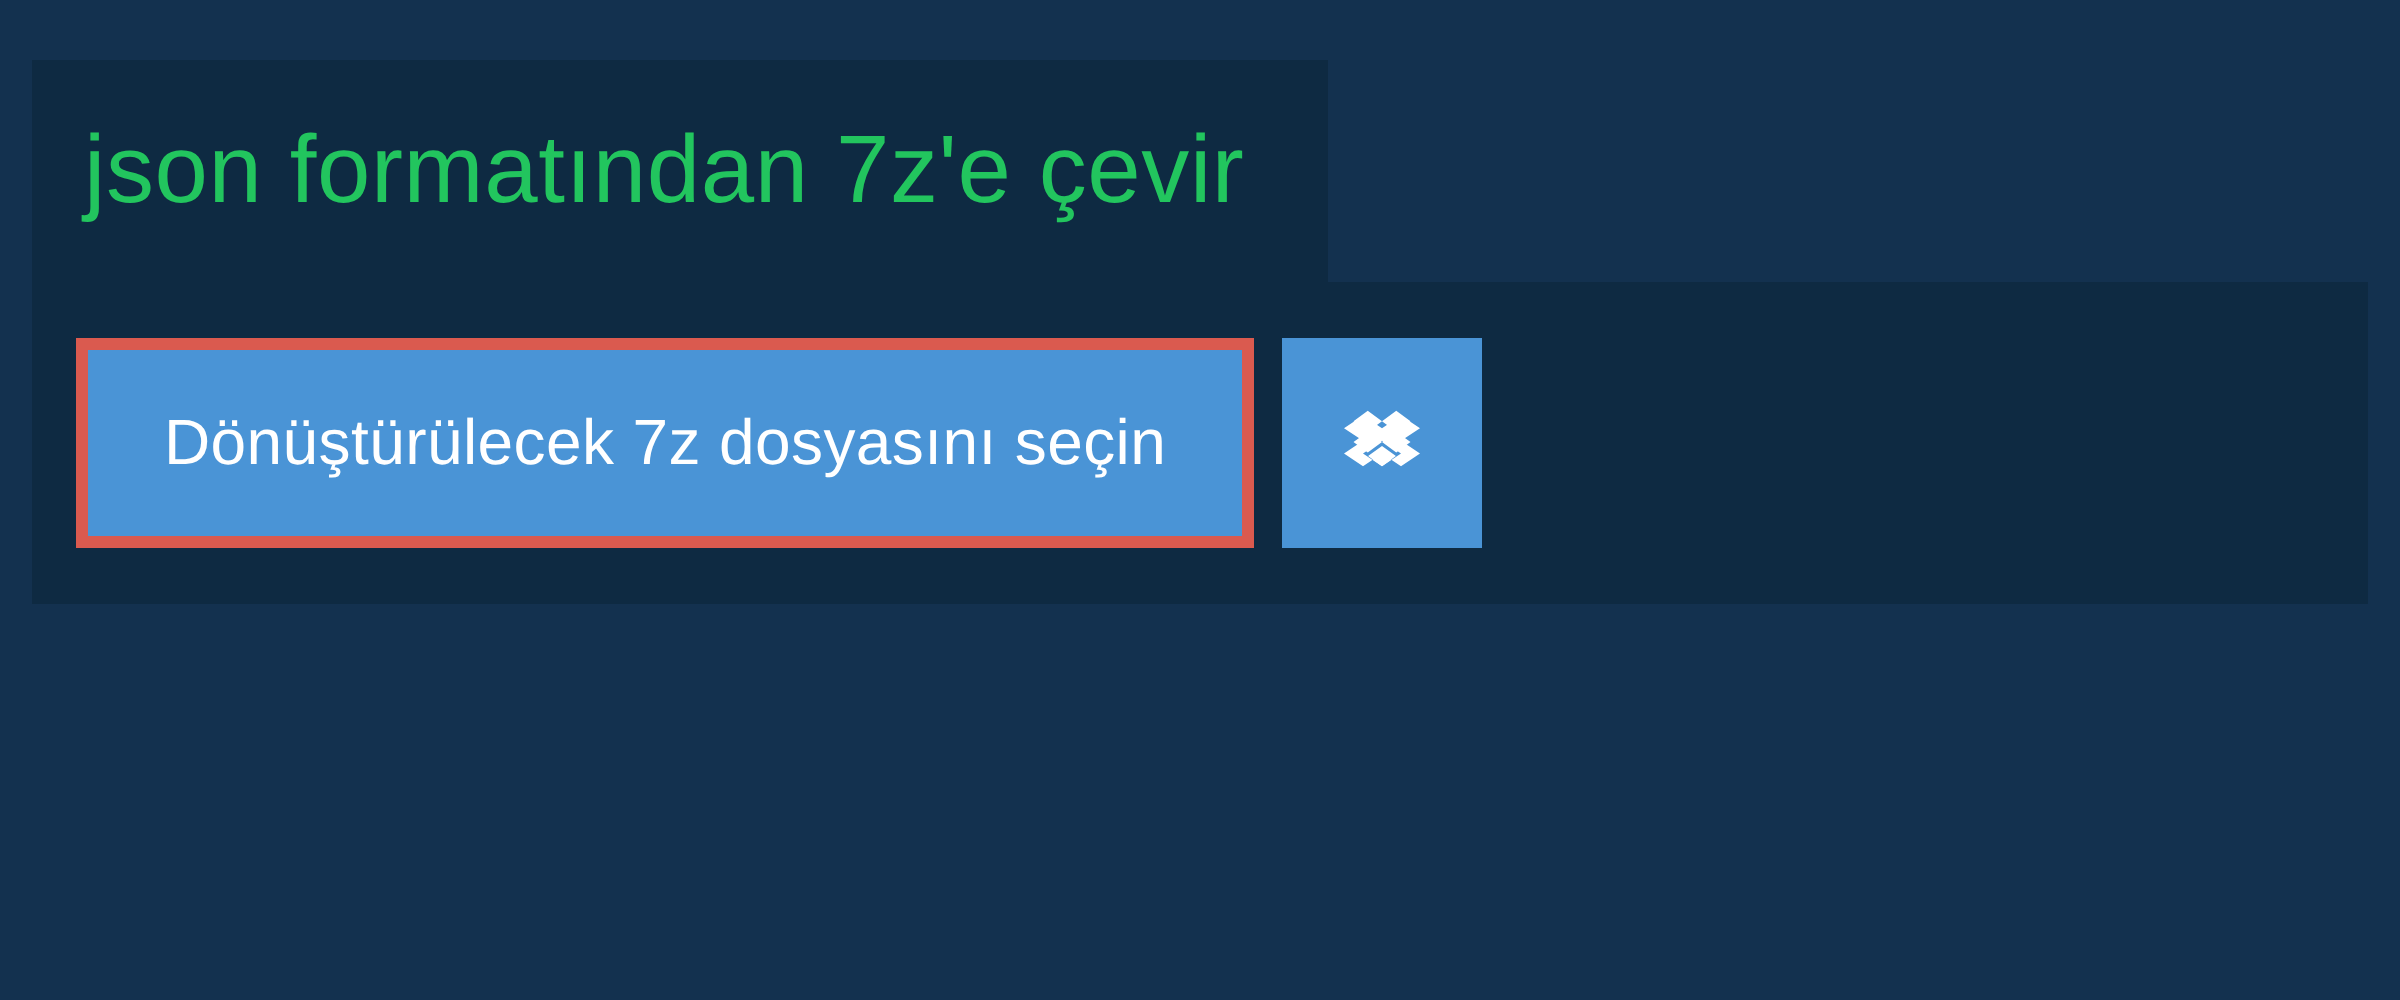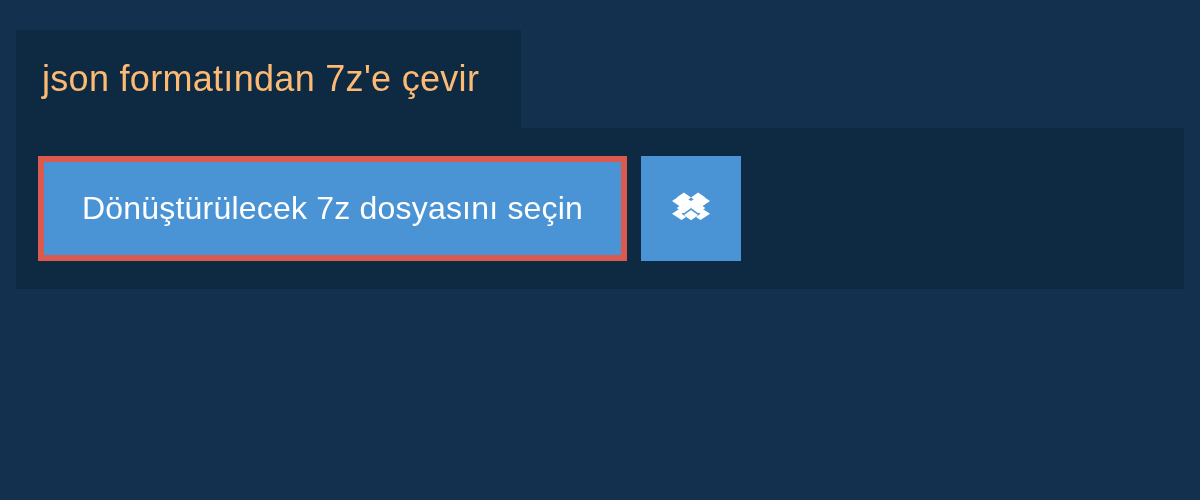--- a/index.html
+++ b/index.html
@@ -11,22 +11,22 @@
       overflow: hidden;
     }
     .header-tab {
       background: #0e2a42;
       display: inline-block;
       padding: 28px 42px 28px 26px;
       margin-top: 30px;
       margin-left: 16px;
     }
     .header-title {
-      color: #fdba74;
-      font-size: 36px;
+      color: #22c55e;
+      font-size: 48px;
       font-weight: 400;
       letter-spacing: 0.3px;
     }
     .panel {
       background: #0e2a42;
       margin: 0 16px;
       padding: 28px 22px;
     }
     .button-row {
       display: flex;

